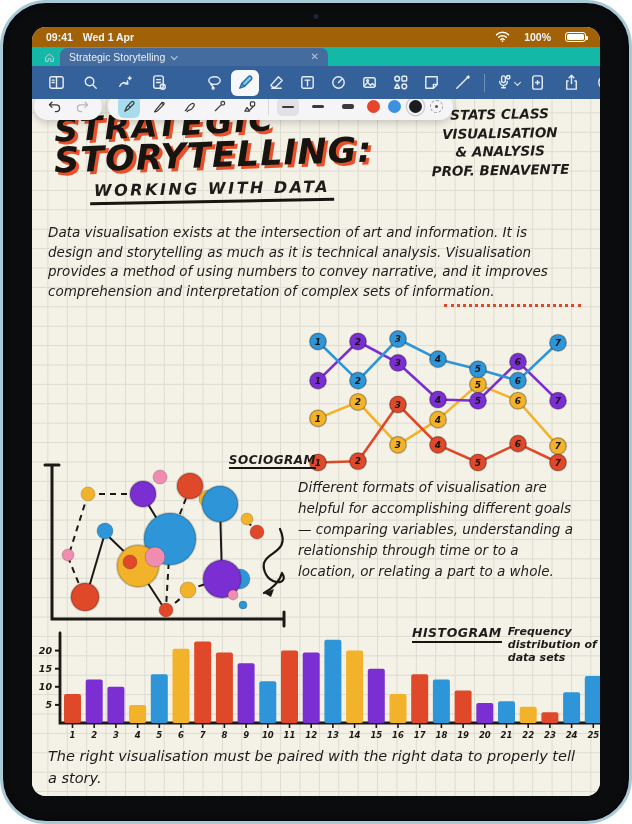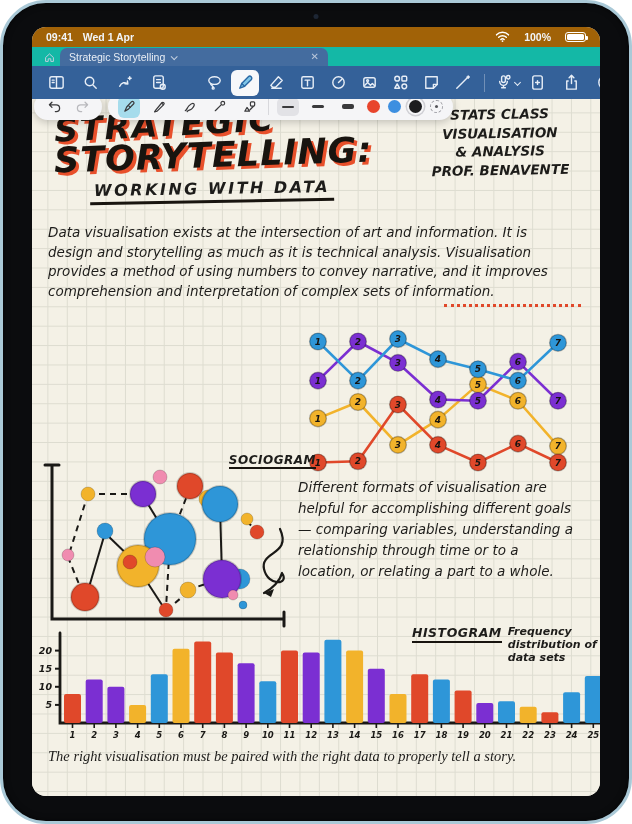--- a/index.html
+++ b/index.html
@@ -73,21 +73,21 @@
   .linechart{left:268px;top:226px;z-index:1;}
   .soc-label{left:188px;top:350px;width:96px;text-align:right;z-index:2;}
   .soc-label .t{font-size:12px;font-weight:bold;letter-spacing:.5px;border-bottom:2px solid #18140f;display:inline-block;padding-bottom:0;}
   .soc-label .a{font-size:10px;font-weight:bold;line-height:11.5px;margin-top:2px;}
   .sociogram{left:8px;top:350px;z-index:1;}
   .fm-body{left:266px;top:378px;width:282px;font-size:13.5px;line-height:21px;}
   .hist-label{left:372px;top:526px;display:flex;gap:6px;z-index:2;align-items:flex-start;margin-left:8px;}
   .hist-label .t{font-size:12.5px;font-weight:bold;letter-spacing:.5px;border-bottom:2px solid #18140f;padding-bottom:1px;white-space:nowrap;}
   .hist-label .a{font-size:11px;font-weight:bold;line-height:13px;width:118px;}
   .histogram{left:2px;top:530px;z-index:1;}
-  .closing{left:16px;top:647px;width:535px;font-size:14.5px;line-height:21.5px;font-family:Liberation Serif, serif;}
+  .closing{left:16px;top:647px;width:535px;font-size:14.5px;line-height:21.5px;}
 </style>
 </head>
 <body>
 
 <div class="device">
   <div class="camera"></div>
   <div class="screen">
 
     <div class="status-bar">
       <div class="sb-left">

